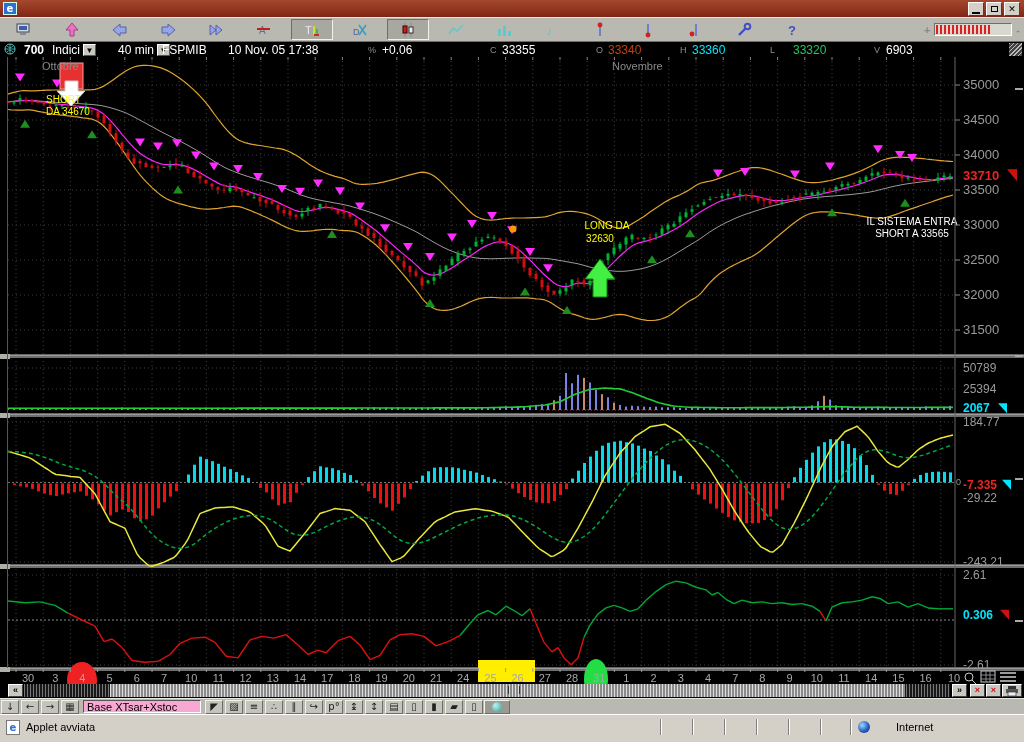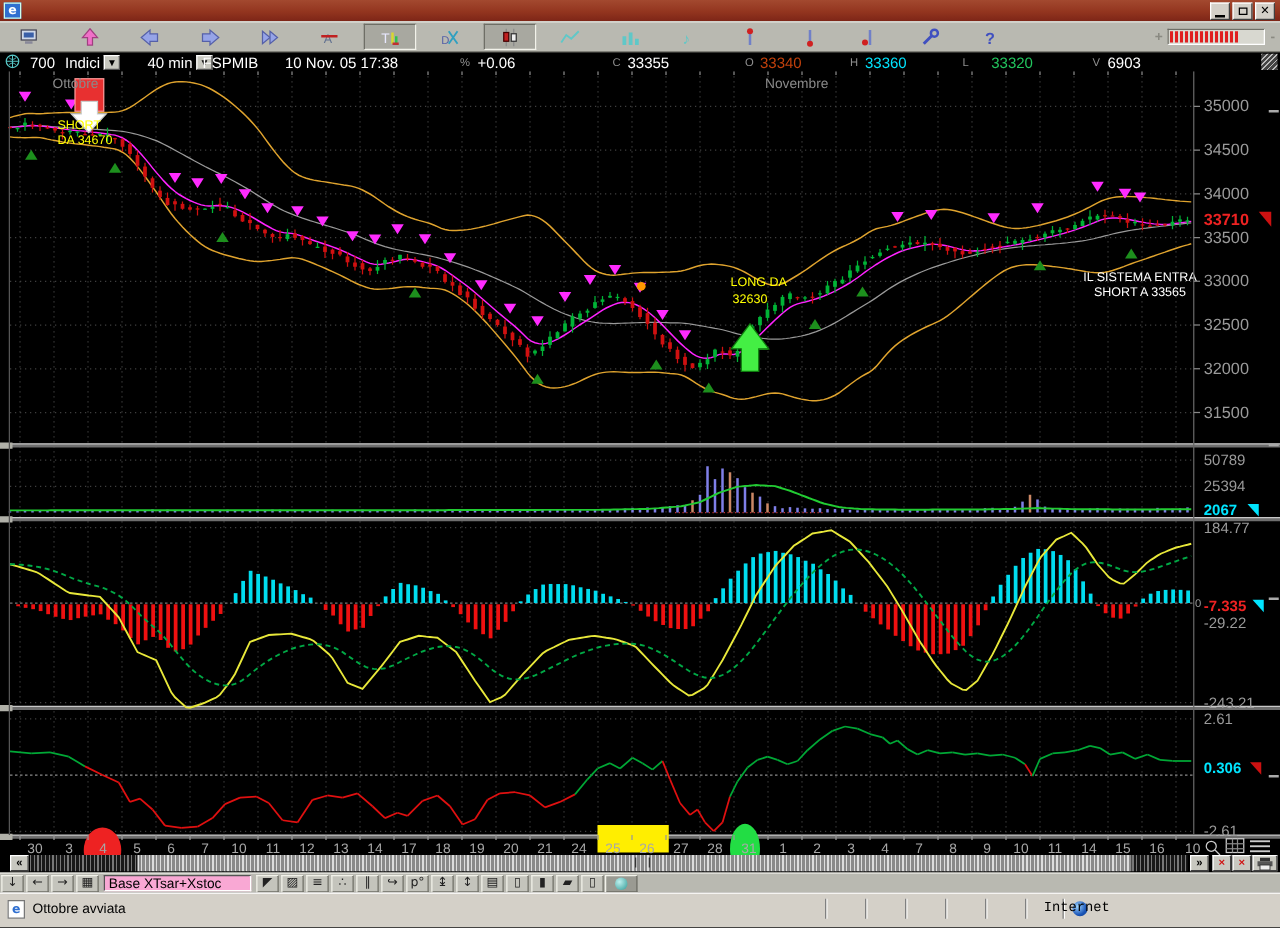--- a/index.html
+++ b/index.html
@@ -69,21 +69,21 @@
   #globebtn i{display:block;width:10px;height:10px;border-radius:50%;
     background:radial-gradient(circle at 35% 35%,#bff0ee,#2f9a96);}
   
   #statusbar{position:absolute;left:0;top:714px;width:1024px;height:28px;background:#d4d0c8;
     border-top:1px solid #fff;font:11px "Liberation Sans",sans-serif;color:#000;}
   #statusbar .cellsep{position:absolute;top:4px;height:16px;width:2px;
     border-left:1px solid #808080;border-right:1px solid #fff;}
   #st-left{position:absolute;left:26px;top:6px;}
   #st-doc{position:absolute;left:6px;top:5px;width:14px;height:15px;background:#fff;
     border:1px solid #777;color:#2f6fd0;font:bold 10px "DejaVu Sans",sans-serif;text-align:center;line-height:13px;}
-  #st-inet{position:absolute;left:835px;top:6px;font-family:Liberation Mono, monospace;}
+  #st-inet{position:absolute;left:896px;top:6px;}
   #st-globe{position:absolute;left:858px;top:6px;width:12px;height:12px;border-radius:50%;
     background:radial-gradient(circle at 35% 35%,#9fd6ff,#1b56b8 60%,#0d3a86);}
   svg text{font-family:"Liberation Sans",sans-serif;}
 </style>
 </head>
 <body>
 
 <div id="screen">
 
   <div id="titlebar">
@@ -213,21 +213,21 @@
     </span>
   </div>
 
   <div id="quotebar">
     <span class="f" style="left:4px;top:0px;">
       <svg width="13" height="13">
           <circle cx="6" cy="7" r="5" fill="none" stroke="#57c7c7"></circle>
           <path d="M1 7h10M6 2v10M3 4c2 2 4 2 6 0M3 10c2-2 4-2 6 0" stroke="#57c7c7" fill="none" stroke-width="0.8"></path>
         </svg>
     </span>
-    <span class="f" style="left:24px;">700</span>
+    <span class="f" style="left:24px;font-weight:bold;">700</span>
     <span class="f dropbox" style="left:52px;">
       <span>Indici</span>
         <span class="dd">▼</span>
     </span>
     <span class="f dropbox" style="left:118px;">
       <span>40 min</span>
         <span class="dd">▼</span>
     </span>
     <span class="f" style="left:162px;">FSPMIB</span>
     <span class="f" style="left:228px;">10 Nov. 05  17:38</span>
@@ -1305,21 +1305,21 @@
         <span class="abtn">▰</span>
         <span class="abtn">▯</span>
       </span>
     <span id="globebtn">
         <i></i>
       </span>
   </div>
 
   <div id="statusbar">
     <span id="st-doc">e</span>
-    <span id="st-left">Ottobre avviata</span>
+    <span id="st-left">Applet avviata</span>
     <span class="cellsep" style="left:660px;"></span>
       <span class="cellsep" style="left:692px;"></span>
     <span class="cellsep" style="left:724px;"></span>
       <span class="cellsep" style="left:756px;"></span>
     <span class="cellsep" style="left:788px;"></span>
       <span class="cellsep" style="left:820px;"></span>
     <span class="cellsep" style="left:850px;"></span>
     <span id="st-globe"></span>
     <span id="st-inet">Internet</span>
   </div>

